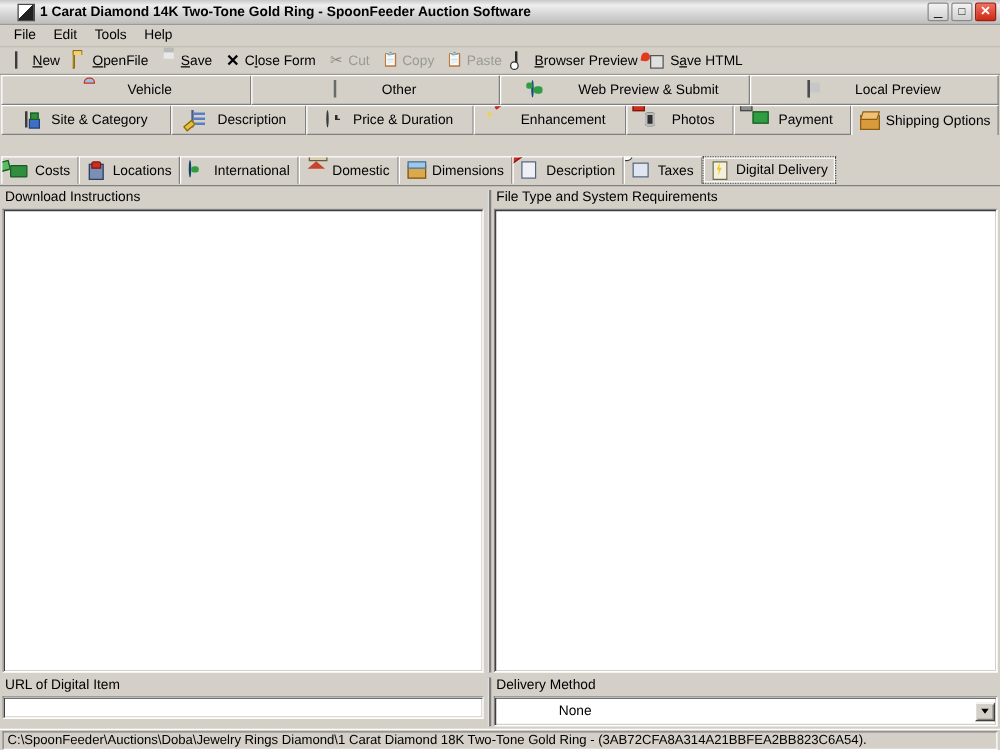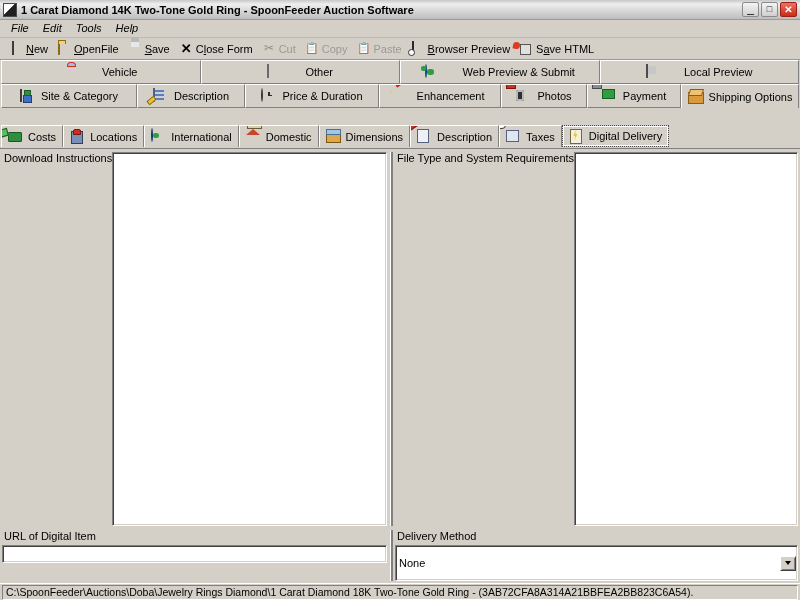--- a/index.html
+++ b/index.html
@@ -19,21 +19,21 @@
     background: #d4d0c8;
   }
 
   
   .titlebar {
     height: 20px;
     background: linear-gradient(to bottom, #c8c8c8 0%, #efefef 22%, #d8d8d8 55%, #bdbdbd 100%);
     border-bottom: 1px solid #9a9a9a;
     display: flex;
     align-items: center;
-    padding: 0 1px 0 3px;
+    padding: 0 1px 0 14px;
     box-sizing: border-box;
     flex: 0 0 auto;
   }
   .titlebar .app-icon {
     width: 14px; height: 14px;
     margin-right: 4px;
     background: linear-gradient(135deg, #ffffff 0%, #ffffff 45%, #202020 46%, #202020 100%);
     border: 1px solid #4a4a4a;
     box-sizing: border-box;
     flex: 0 0 auto;
@@ -78,21 +78,20 @@
     padding-left: 4px;
     border-bottom: 1px solid #bdb9b1;
     flex: 0 0 auto;
   }
   .menu-item {
     padding: 1px 7px;
     font-size: 11px;
     line-height: 13px;
     color: #000;
     cursor: default;
-    font-style: italic;
   }
 
   
   .toolbar {
     height: 21px;
     background: #d4d0c8;
     display: flex;
     align-items: center;
     padding-left: 6px;
     border-bottom: 1px solid #9d9a94;
@@ -252,20 +251,21 @@
     min-height: 0;
     border-top: 1px solid #808080;
   }
   .panes {
     flex: 1 1 auto;
     display: flex;
     min-height: 0;
   }
   .pane {
     display: flex;
+    flex-direction: column;
     min-width: 0;
     min-height: 0;
   }
   .pane.left { flex: 0 0 385px; }
   .pane.right { flex: 1 1 auto; }
   .splitter {
     flex: 0 0 8px;
     background: #d4d0c8;
     position: relative;
     cursor: col-resize;
@@ -308,29 +308,30 @@
     border: 1px solid;
     border-color: #808080 #ffffff #ffffff #808080;
     box-shadow: inset 1px 1px 0 #404040, inset -1px -1px 0 #d4d0c8;
     box-sizing: border-box;
     display: flex;
     align-items: center;
     padding: 0 3px;
     font-size: 11px;
   }
   .combo {
-    height: 36px;
+    height: 24px;
     background: #fff;
     border: 1px solid;
     border-color: #808080 #ffffff #ffffff #808080;
     box-shadow: inset 1px 1px 0 #404040, inset -1px -1px 0 #d4d0c8;
     box-sizing: border-box;
     display: flex;
     align-items: center;
     position: relative;
+    padding-left: 48px;
   }
   .combo-value { padding-left: 3px; font-size: 11px; flex: 1 1 auto; }
   .combo-arrow {
     width: 16px; height: 15px;
     margin-right: 1px;
     background: #d4d0c8;
     border: 1px solid;
     border-color: #ffffff #404040 #404040 #ffffff;
     box-shadow: inset 1px 1px 0 #d4d0c8, inset -1px -1px 0 #808080;
     display: flex; align-items: center; justify-content: center;

